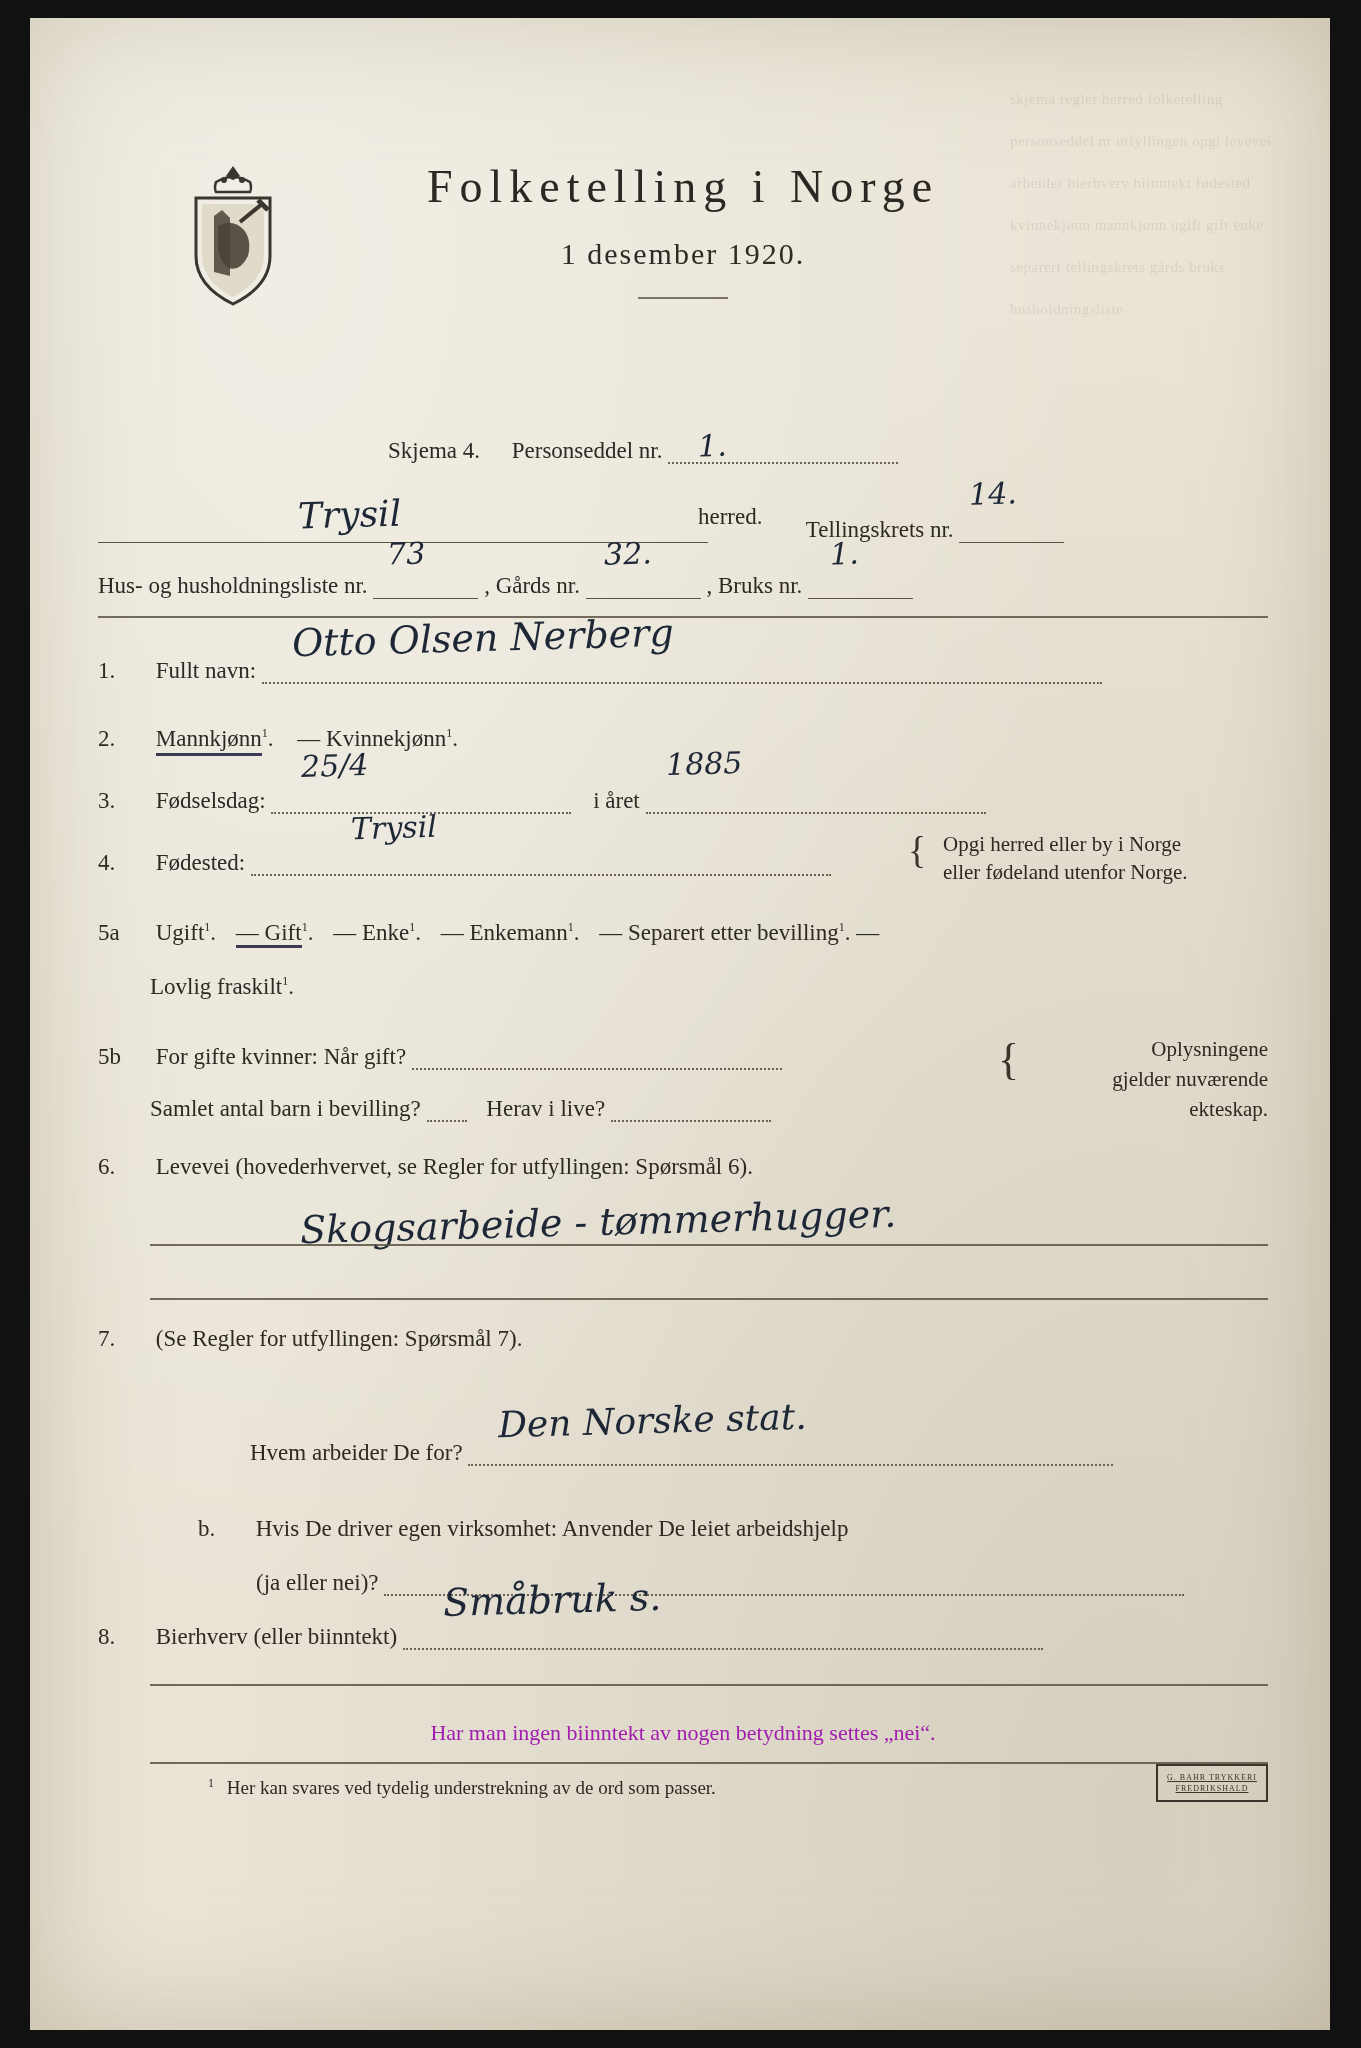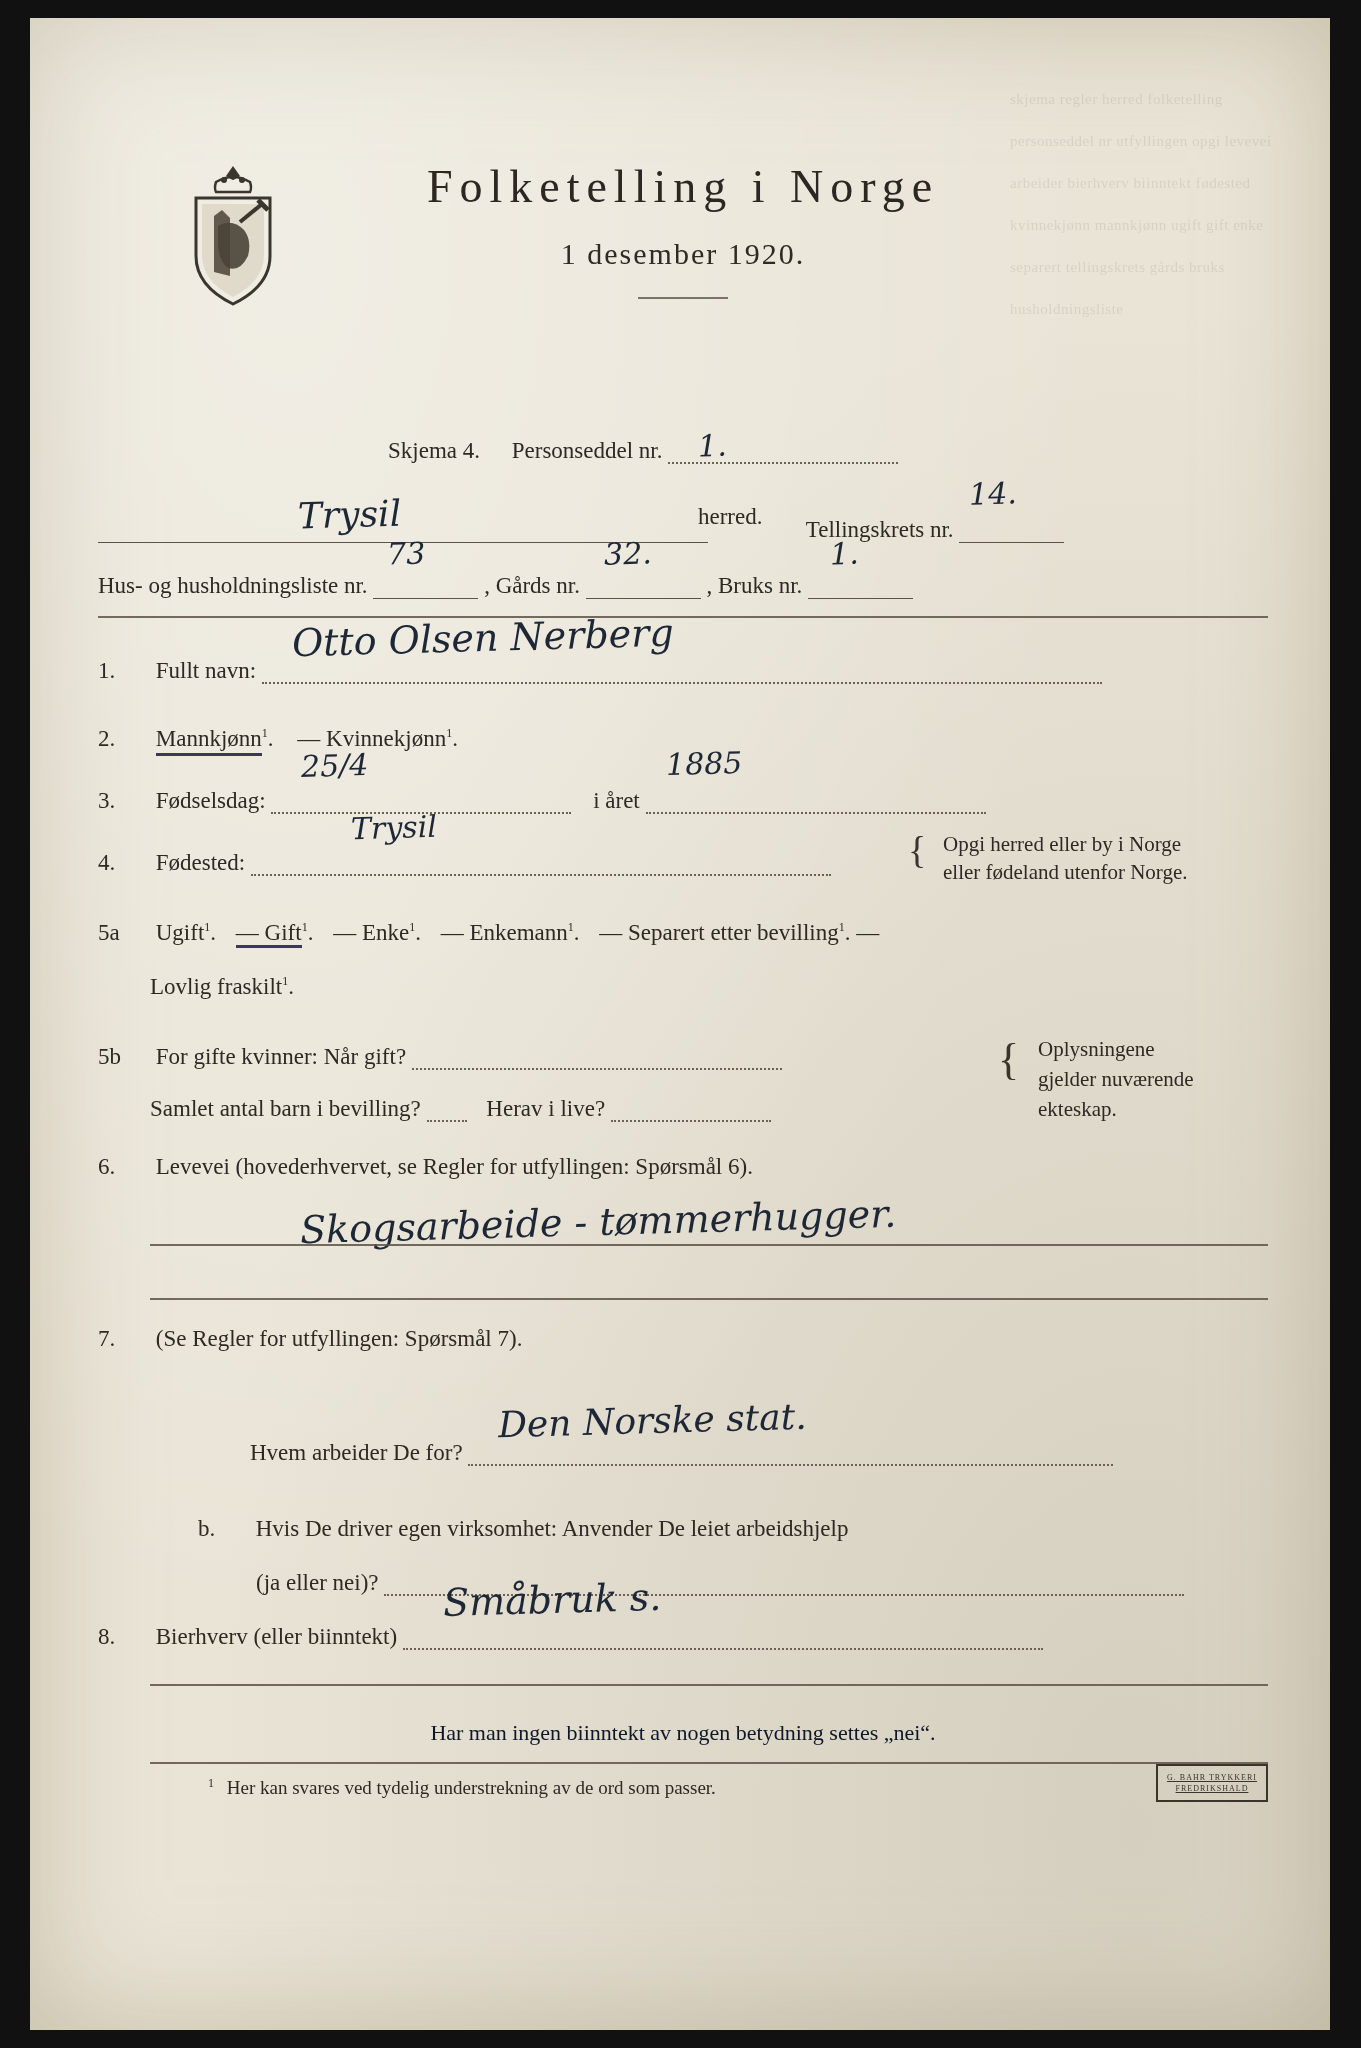--- a/index.html
+++ b/index.html
@@ -28,21 +28,21 @@
 
   .row{position:relative;color:#2e2923;font-size:23px;}
   .lbl{font-family:"Liberation Serif",serif;}
   .dots{border-bottom:2px dotted #6b6256;display:inline-block;vertical-align:bottom;}
   .ln{border-bottom:1.6px solid #5c5347;display:inline-block;vertical-align:bottom;}
   .hand{font-family:"DejaVu Serif",serif;font-style:italic;color:#1d2736;
         font-size:30px;transform:rotate(-1.6deg);display:inline-block;}
 
   .line-sep{position:absolute;left:0;height:1.6px;background:#5c5347;opacity:.85;}
 
-  .ft{position:absolute;left:0;width:1170px;text-align:center;color:#0f172a;}
+  .ft{position:absolute;left:0;width:1170px;text-align:center;color:#a21caf;}
   .stamp{position:absolute;right:10px;bottom:18px;width:108px;height:34px;border:2px solid #3a342c;
          display:flex;align-items:center;justify-content:center;flex-direction:column;
          font-size:8px;letter-spacing:1px;color:#3a342c;line-height:11px;}
   sup{font-size:12px;}
 </style>
 </head>
 <body>
 
 <div class="page">
   <div class="sheet">
@@ -157,21 +157,21 @@
       </div>
       <div class="row" style="position:absolute;left:52px;top:926px;width:1170px;">
         <span class="lbl">Lovlig fraskilt</span><sup>1</sup>.
       </div>
 
       <div class="row" style="position:absolute;left:0;top:992px;width:1170px;">
         <span class="lbl" style="display:inline-block;width:52px">5b</span>
         <span class="lbl">For gifte kvinner: Når gift?</span>
         <span class="dots" style="width:370px;height:28px;"></span>
         <span style="position:absolute;left:900px;top:-6px;font-size:44px;color:#3a342c;">{</span>
-        <span style="position:absolute;left:940px;top:-6px;font-size:21px;line-height:30px;color:#2e2923;text-align:left;width:230px;">
+        <span style="position:absolute;left:940px;top:-6px;font-size:21px;line-height:30px;color:#2e2923;text-align:right;width:230px;">
           <span>Oplysningene</span><br>
           <span>gjelder nuværende</span><br>
           <span>ekteskap.</span>
         </span>
       </div>
       <div class="row" style="position:absolute;left:52px;top:1046px;width:1170px;">
         <span class="lbl">Samlet antal barn i bevilling?</span>
         <span class="dots" style="width:40px;height:26px;"></span>
         <span class="lbl" style="margin-left:14px">Herav i live?</span>
         <span class="dots" style="width:160px;height:26px;"></span>

